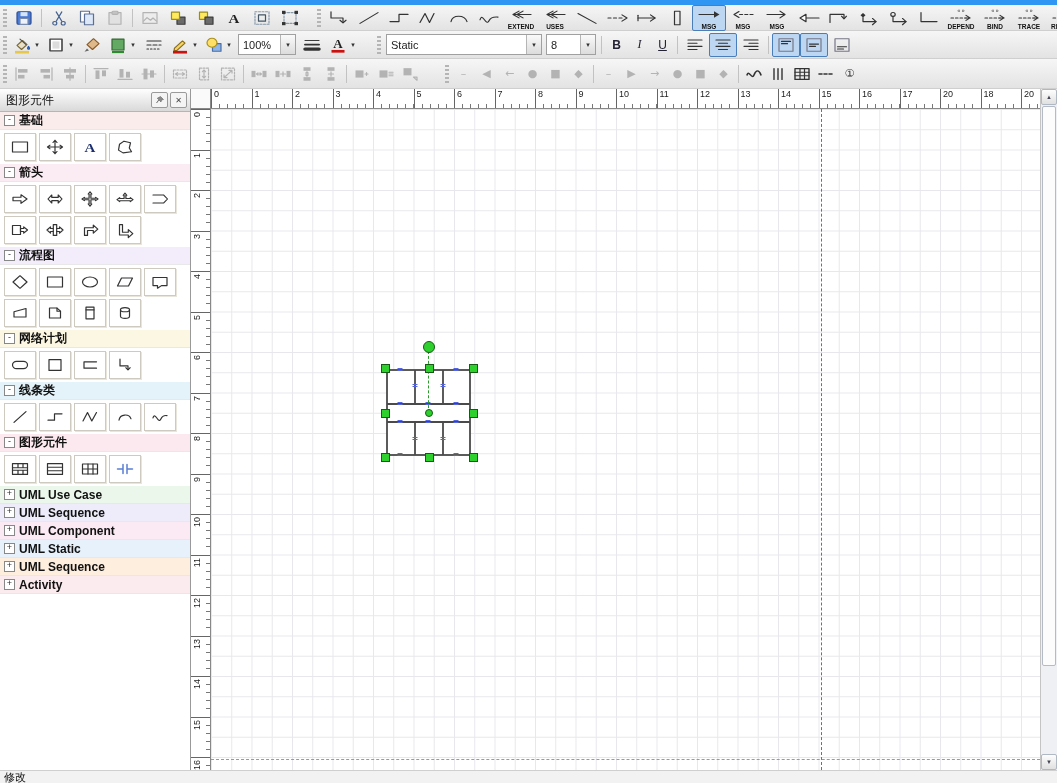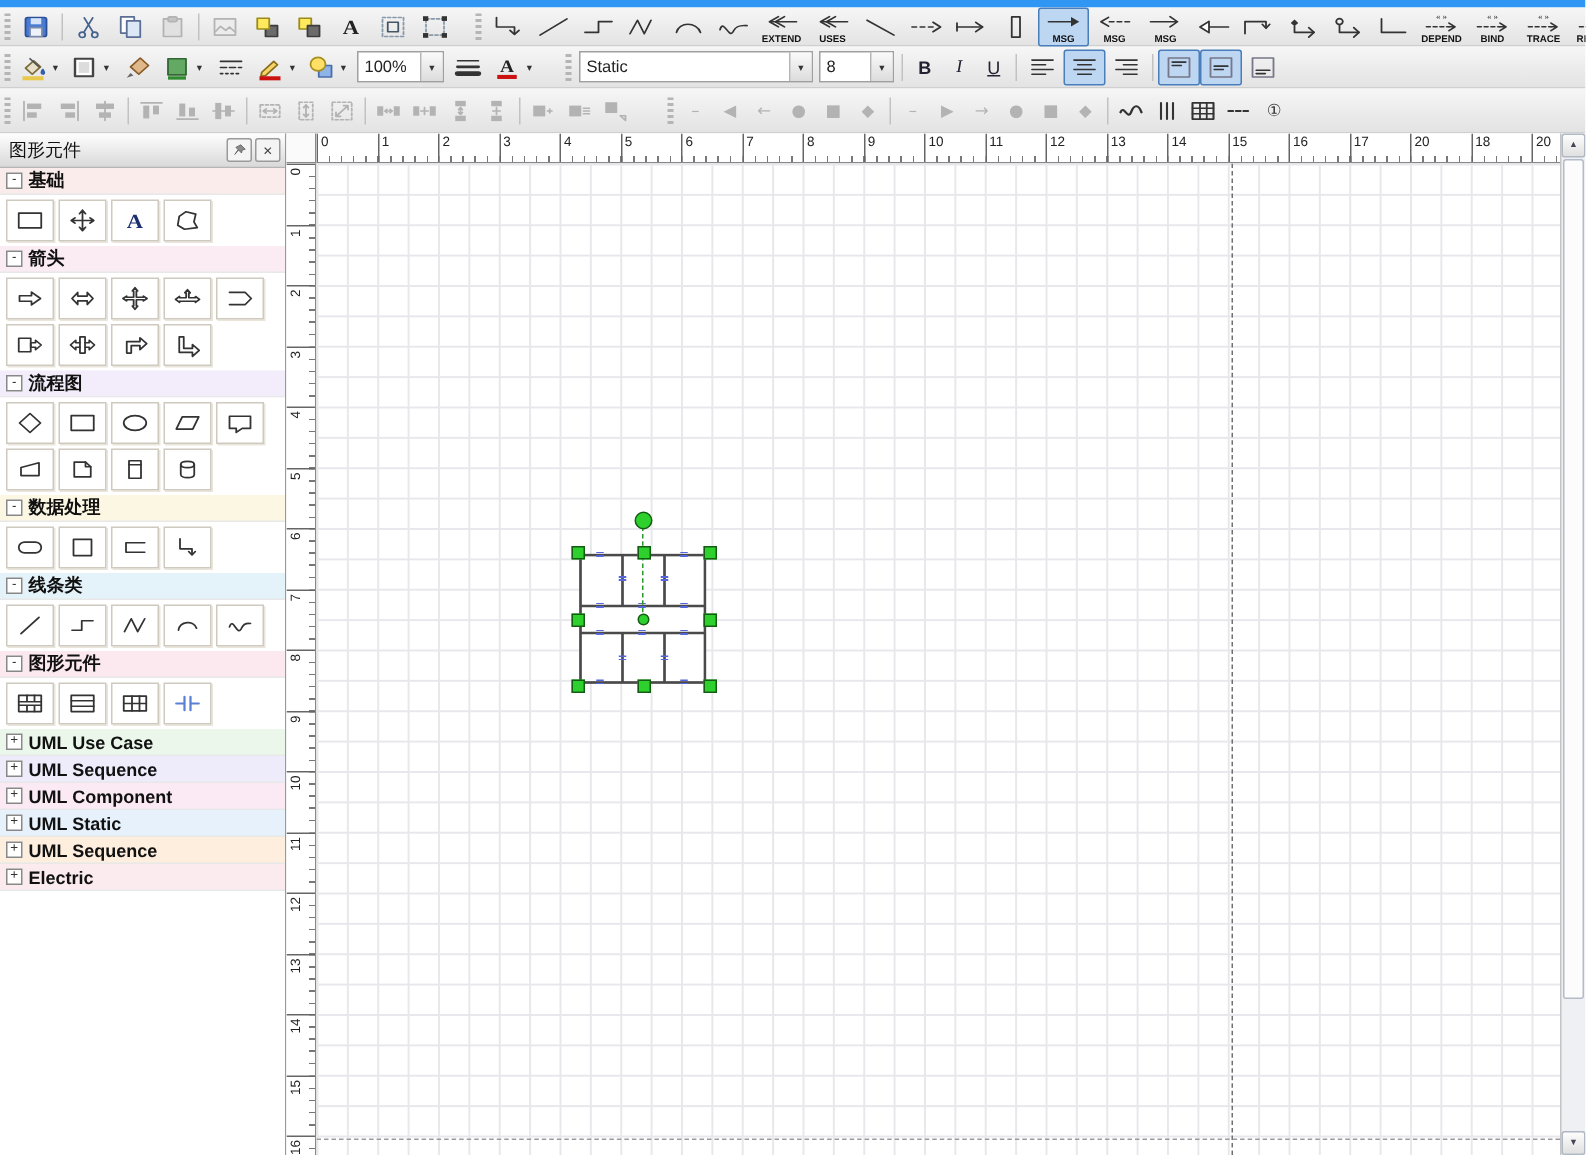--- a/index.html
+++ b/index.html
@@ -779,21 +779,21 @@
             </div>
             <div class="tile">
               <svg class="ic" width="20" height="18" viewBox="0 0 20 20" preserveAspectRatio="none">
                 <path d="M5.5 6.3c0-1.5 2-2.3 4.5-2.3s4.5.8 4.5 2.3v7.4c0 1.5-2 2.3-4.5 2.3s-4.5-.8-4.5-2.3z"></path>
                 <path d="M5.5 6.3c0 1.5 2 2.3 4.5 2.3s4.5-.8 4.5-2.3"></path>
               </svg>
             </div>
           </div>
           <div class="sec-h" style="background: rgb(252, 247, 226);">
             <span class="expbox">-</span>
-            <span class="sec-l">数据处理</span>
+            <span class="sec-l">网络计划</span>
           </div>
           <div class="sec-items">
             <div class="tile">
               <svg class="ic" width="20" height="18" viewBox="0 0 20 20" preserveAspectRatio="none">
                 <rect x="2.5" y="6" width="15" height="8" rx="4"></rect>
               </svg>
             </div>
             <div class="tile">
               <svg class="ic" width="20" height="18" viewBox="0 0 20 20" preserveAspectRatio="none">
                 <rect x="4" y="4" width="12" height="12"></rect>
@@ -886,21 +886,21 @@
           <div class="sec-h" style="background: rgb(230, 241, 251);">
             <span class="expbox">+</span>
             <span class="sec-l">UML Static</span>
           </div>
           <div class="sec-h" style="background: rgb(253, 238, 222);">
             <span class="expbox">+</span>
             <span class="sec-l">UML Sequence</span>
           </div>
           <div class="sec-h" style="background: rgb(251, 234, 238);">
             <span class="expbox">+</span>
-            <span class="sec-l">Electric</span>
+            <span class="sec-l">Activity</span>
           </div>
         </div>
     </div>
 
     <div class="canvas-wrap">
       <div class="corner"></div>
       <div class="hruler" id="hruler">
           <div class="hr-cell">
             <span>0</span>
           </div>
@@ -1066,13 +1066,16 @@
       </div>
 
       <div class="vscroll">
         <div class="sbtn up">▲</div>
         <div class="sthumb"></div>
         <div class="sbtn down">▼</div>
       </div>
     </div>
   </div>
 
+  <div class="statusbar">
+    <span>修改</span>
+  </div>
 </div>
 
 </body></html>

